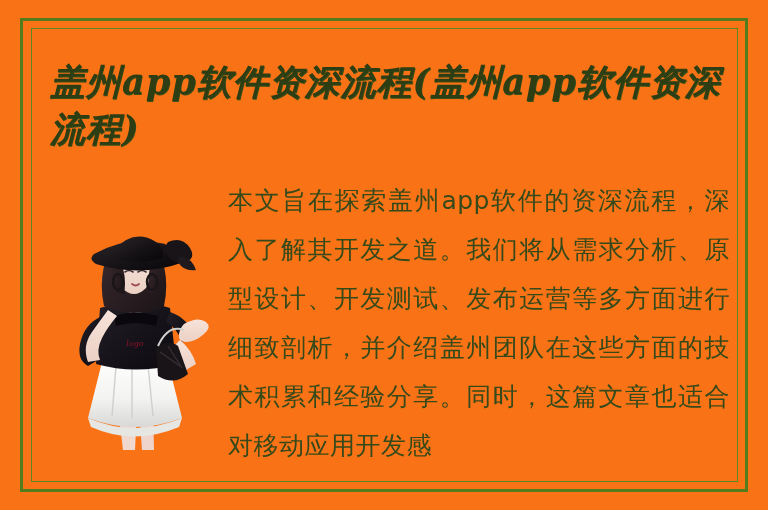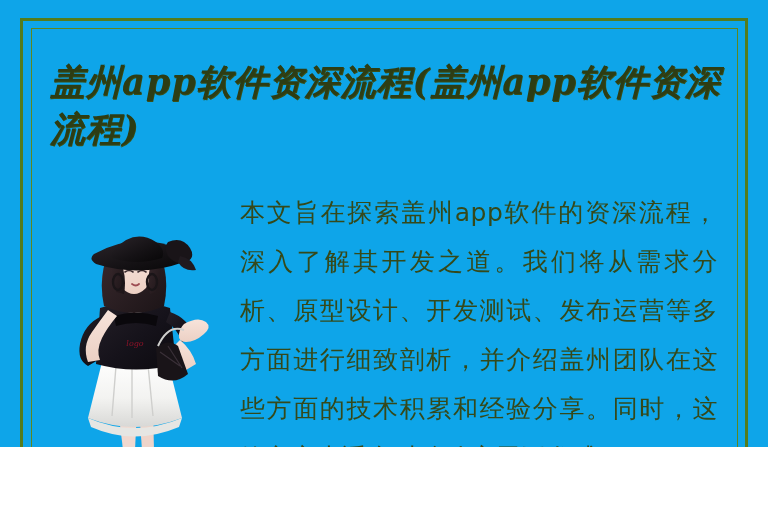--- a/index.html
+++ b/index.html
@@ -10,22 +10,22 @@
   body {
     width: 768px;
     height: 510px;
     overflow: hidden;
     font-family: "DejaVu Sans", "Liberation Sans", sans-serif;
   }
 
   #poster {
     position: relative;
     width: 768px;
-    height: 447px;
-    background: #0ea5e9;
+    height: 510px;
+    background: #f97316;
     overflow: hidden;
   }
 
   
   .frame-outer {
     position: absolute;
     left: 20px;
     top: 18px;
     width: 728px;
     height: 474px;
@@ -66,21 +66,21 @@
   }
 
   
   .body-block {
     position: absolute;
     left: 224px;
     top: 172px;
     width: 510px;
   }
   .body-text {
-    margin: 16px;
+    margin: 4px;
     font-family: "DejaVu Sans", "Liberation Sans", sans-serif;
     font-size: 25px;
     line-height: 49px;
     color: #35491a;
     letter-spacing: 0.5px;
     text-align: justify;
     text-justify: inter-character;
     word-break: break-all;
   }
 

